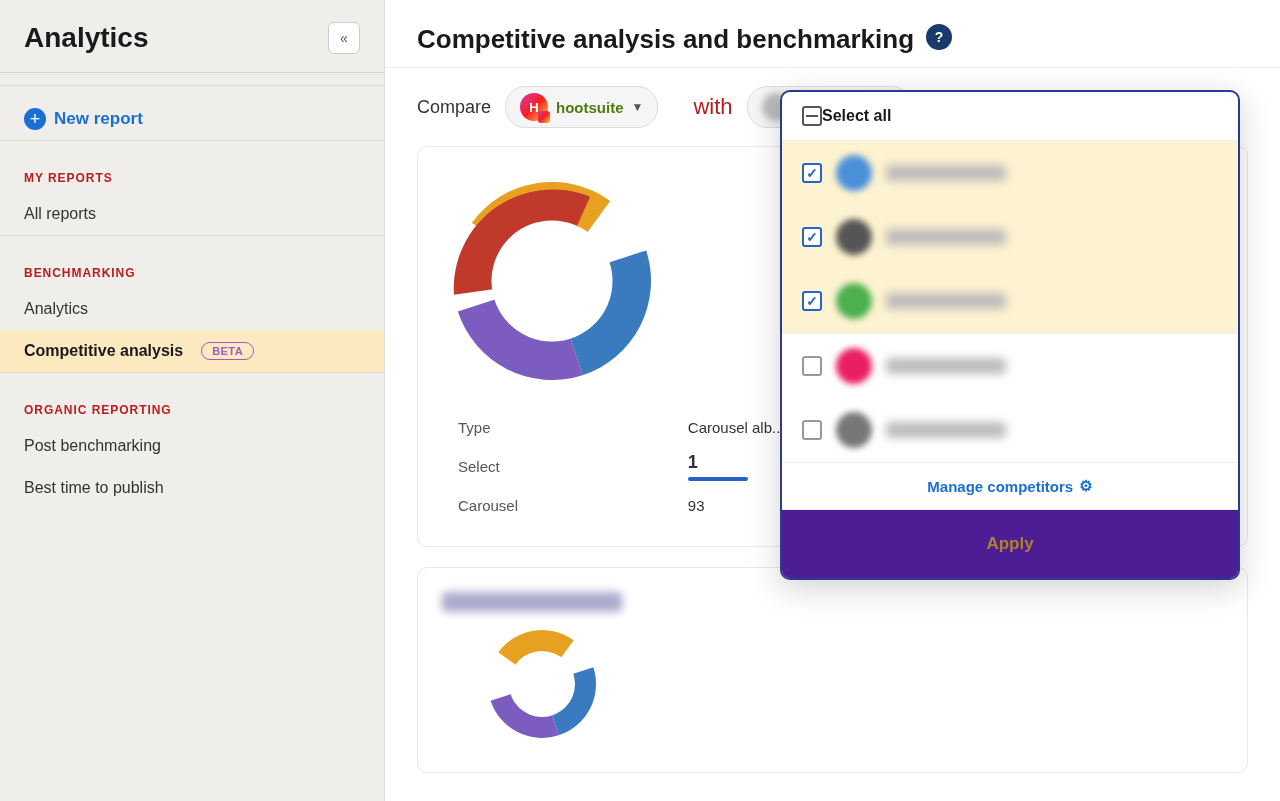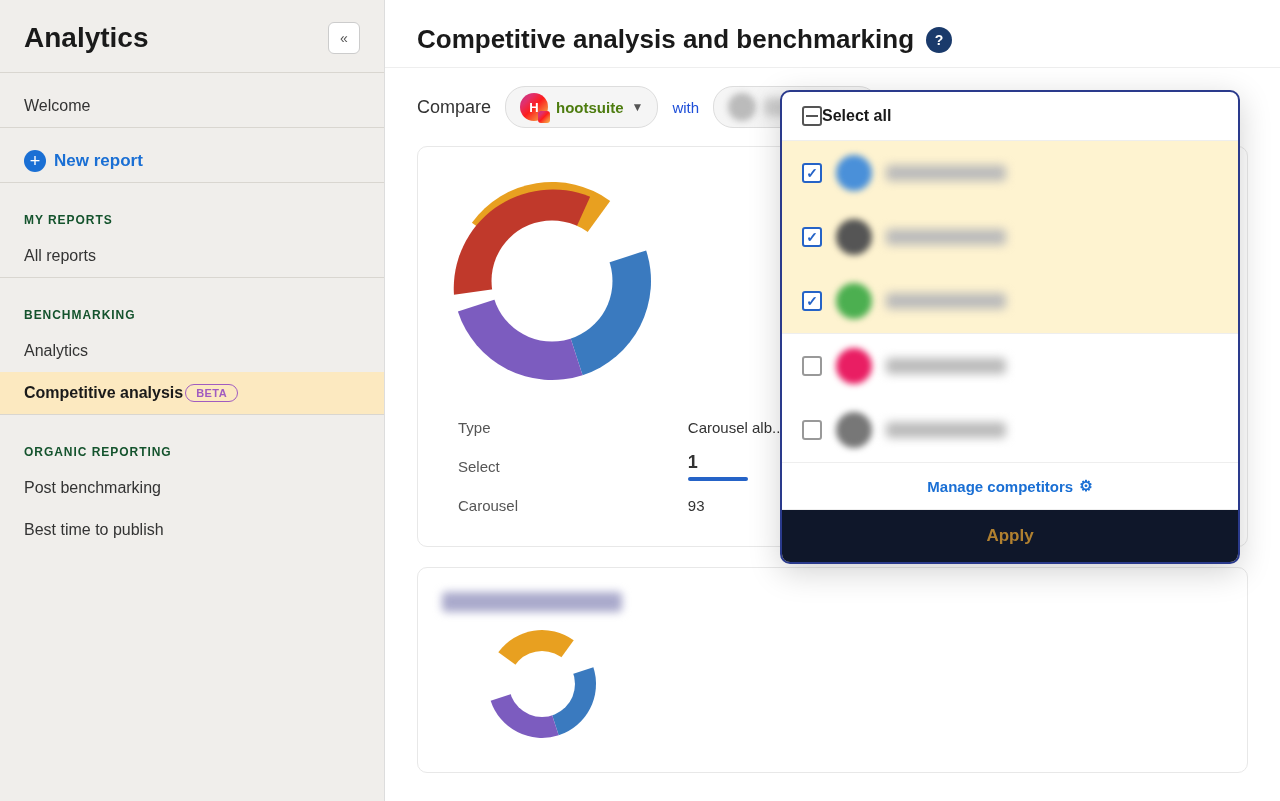--- a/index.html
+++ b/index.html
@@ -58,58 +58,58 @@
       color: white;
       display: flex; align-items: center; justify-content: center;
       font-size: 18px;
       font-weight: 400;
       line-height: 1;
     }
     .sidebar-section-label {
       padding: 18px 24px 8px 24px;
       font-size: 12px;
       font-weight: 700;
-      color: #14532d;
+      color: #b91c1c;
       letter-spacing: 0.08em;
       text-transform: uppercase;
     }
     .sidebar-item {
       padding: 12px 24px;
       font-size: 16px;
       color: #333;
       cursor: pointer;
     }
     .sidebar-item.active {
       background: #fce9c0;
       font-weight: 700;
       color: #1a1a1a;
     }
     .sidebar-item-row {
-      display: flex; align-items: center; gap: 2px;
+      display: flex; align-items: center; gap: 18px;
     }
     .beta-badge {
       border: 1.5px solid #a05cc0;
       color: #a05cc0;
       border-radius: 20px;
       padding: 2px 10px;
       font-size: 11px;
       font-weight: 600;
       letter-spacing: 0.04em;
     }
 
     
     .main {
       flex: 1;
       overflow-y: auto;
       background: #fff;
       position: relative;
     }
     .main-header {
       padding: 24px 32px 12px 32px;
-      display: flex; align-items: center; gap: 12px;
+      display: flex; gap: 12px;
       border-bottom: 1px solid #eee;
     }
     .main-title {
       font-size: 26px;
       font-weight: 700;
       color: #1a1a1a;
     }
     .help-icon {
       width: 26px; height: 26px;
       border-radius: 50%;
@@ -142,21 +142,21 @@
       display: flex; align-items: center; justify-content: center;
       position: relative;
     }
     .account-avatar-letter {
       color: white; font-weight: 700; font-size: 13px;
     }
     .account-name {
       font-size: 15px; font-weight: 600; color: #4d7c0f;
     }
     .chevron-icon { font-size: 12px; color: #555; }
-    .with-label { font-size: 15px; color: #1d4ed8; }
+    .with-label { font-size: 22px; color: #b91c1c; margin-left: 21px; }
     .blurred-account {
       display: flex; align-items: center; gap: 8px;
       background: #f5f5f5;
       border: 1px solid #ddd;
       border-radius: 20px;
       padding: 6px 14px;
       cursor: pointer;
     }
     .blurred-box {
       width: 80px; height: 18px;
@@ -280,22 +280,22 @@
       color: #1a6fd4;
       font-size: 15px;
       font-weight: 600;
       cursor: pointer;
       display: flex; align-items: center; justify-content: center; gap: 6px;
     }
     .gear-icon { font-size: 15px; }
     .apply-btn {
       display: block;
       width: 100%;
-      padding: 16px;
-      background: #0f172a;
+      padding: 24px;
+      background: #4c1d95;
       color: #b08030;
       font-size: 17px;
       font-weight: 600;
       text-align: center;
       border: none;
       cursor: pointer;
     }
 
     
     .chart-card2 {
@@ -313,23 +313,20 @@
 
 <div class="sidebar">
   <div class="sidebar-header">
     <span class="sidebar-title">Analytics</span>
     <button class="sidebar-collapse-btn">
       <span>«</span>
     </button>
   </div>
   <div class="sidebar-divider"></div>
 
-  <div class="sidebar-item">
-    <span>Welcome</span>
-  </div>
   <div class="sidebar-divider"></div>
 
   <div class="new-report-btn">
     <div class="plus-icon">+</div>
     <span>New report</span>
   </div>
   <div class="sidebar-divider"></div>
 
   <div class="sidebar-section-label">MY REPORTS</div>
   <div class="sidebar-item">

